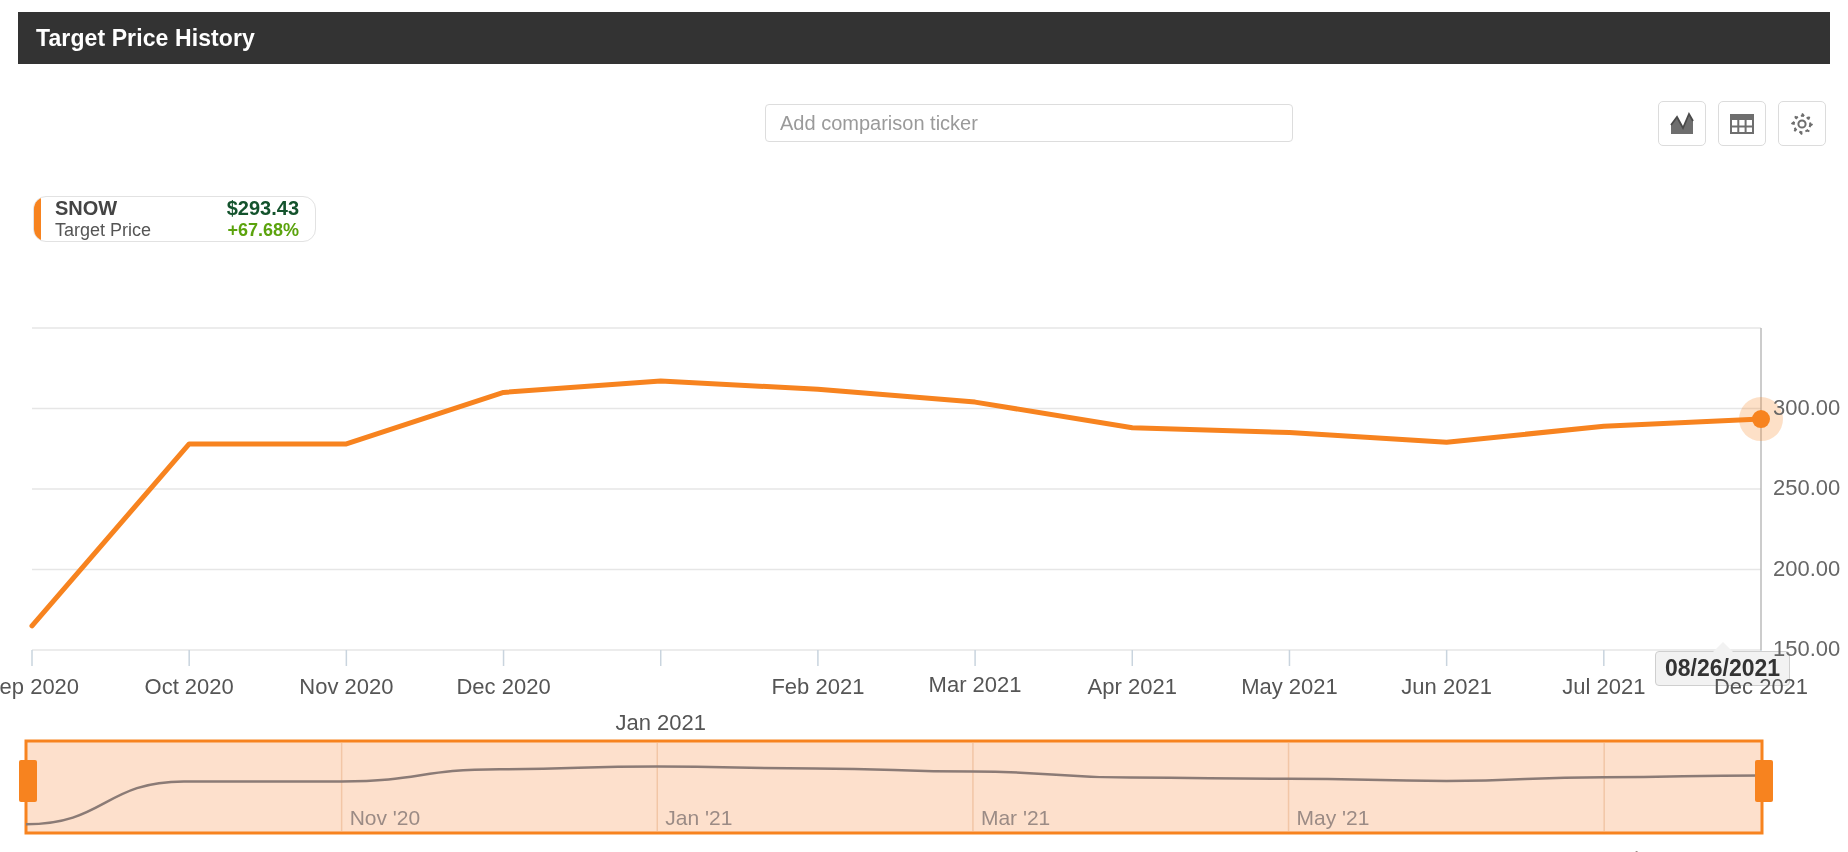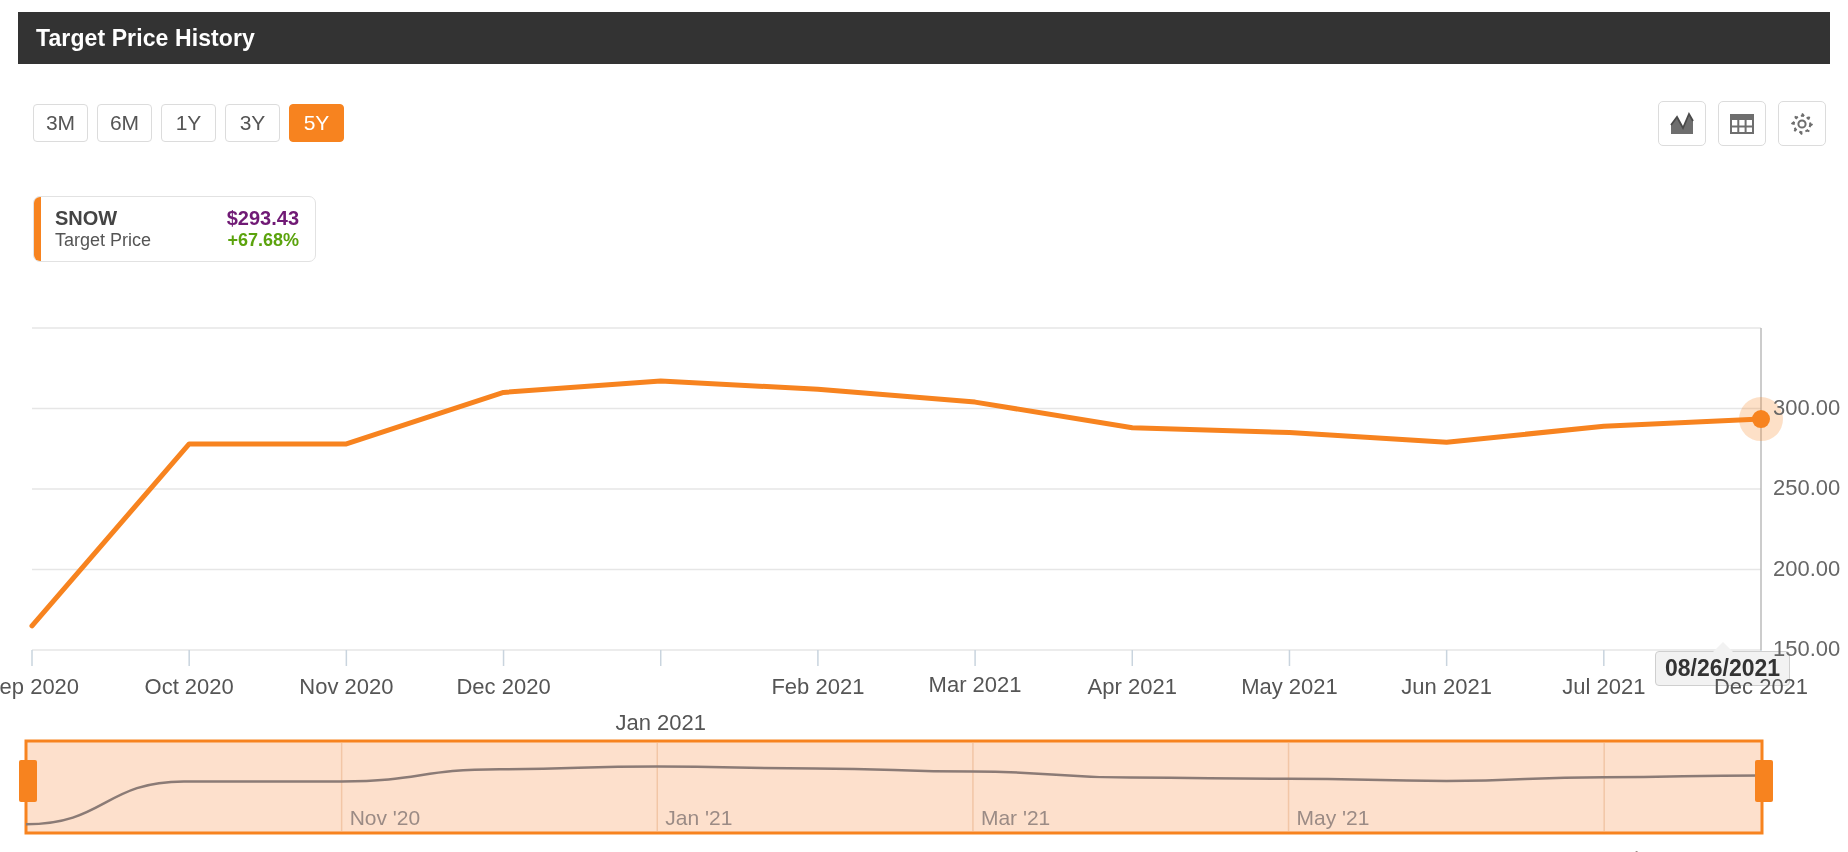--- a/index.html
+++ b/index.html
@@ -77,37 +77,37 @@
     border-radius:5px;
     background:#ffffff;
     display:flex; align-items:center; justify-content:center;
     cursor:pointer;
   }
   .icon-btn svg { display:block; }
 
   
   .legend-card {
     position:absolute; left:33px; top:196px;
-    width:283px; height:66px;
+    width:283px; height:46px;
     border:1px solid #e2e2e2;
-    border-radius:7px;
+    border-radius:13px;
     background:#ffffff;
     display:flex;
     overflow:hidden;
   }
   .legend-bar { width:7px; background:#f7831f; flex:none; }
   .legend-body {
     flex:1; padding:5px 16px 5px 14px;
     display:flex; flex-direction:column; justify-content:center;
   }
   .legend-row {
     display:flex; justify-content:space-between; align-items:baseline;
   }
   .legend-sym { font-size:20px; font-weight:bold; color:#444444; }
-  .legend-price { font-size:20px; font-weight:bold; color:#701a75;margin-left:12px; }
+  .legend-price { font-size:20px; font-weight:bold; color:#14532d;margin-left:12px; }
   .legend-label { font-size:18px; color:#555555; }
   .legend-change { font-size:18px; font-weight:bold; color:#5ba30d; }
 
   
   .chart-wrap {
     position:absolute; left:0; top:0;
     width:1848px; height:852px;
     pointer-events:none;
   }
   .chart-svg { display:block; }
@@ -167,28 +167,22 @@
 </style>
 </head>
 <body>
 
 <div class="titlebar">
   <span class="titlebar-text">Target Price History</span>
 </div>
 
 <div class="toolbar">
 
-  <div class="range-group">
-    <div class="range-btn">3M</div>
-    <div class="range-btn">6M</div>
-    <div class="range-btn">1Y</div>
-    <div class="range-btn">3Y</div>
-    <div class="range-btn active">5Y</div>
-  </div>
-
+
+  <input class="ticker-input" type="text" placeholder="Add comparison ticker" style="">
 
   <div class="icon-group">
     <div class="icon-btn">
       <span>
         <svg width="26" height="24" viewBox="0 0 26 24">
           <path d="M2 22 L2 13 L8 5 L14 16 L20 2 L24 9 L24 22 Z" fill="#6e6e6e"></path>
           <path d="M2 13 L8 5 L14 16 L20 2 L24 9" fill="none" stroke="#4a4a4a" stroke-width="1.8"></path>
         </svg>
       </span>
     </div>

